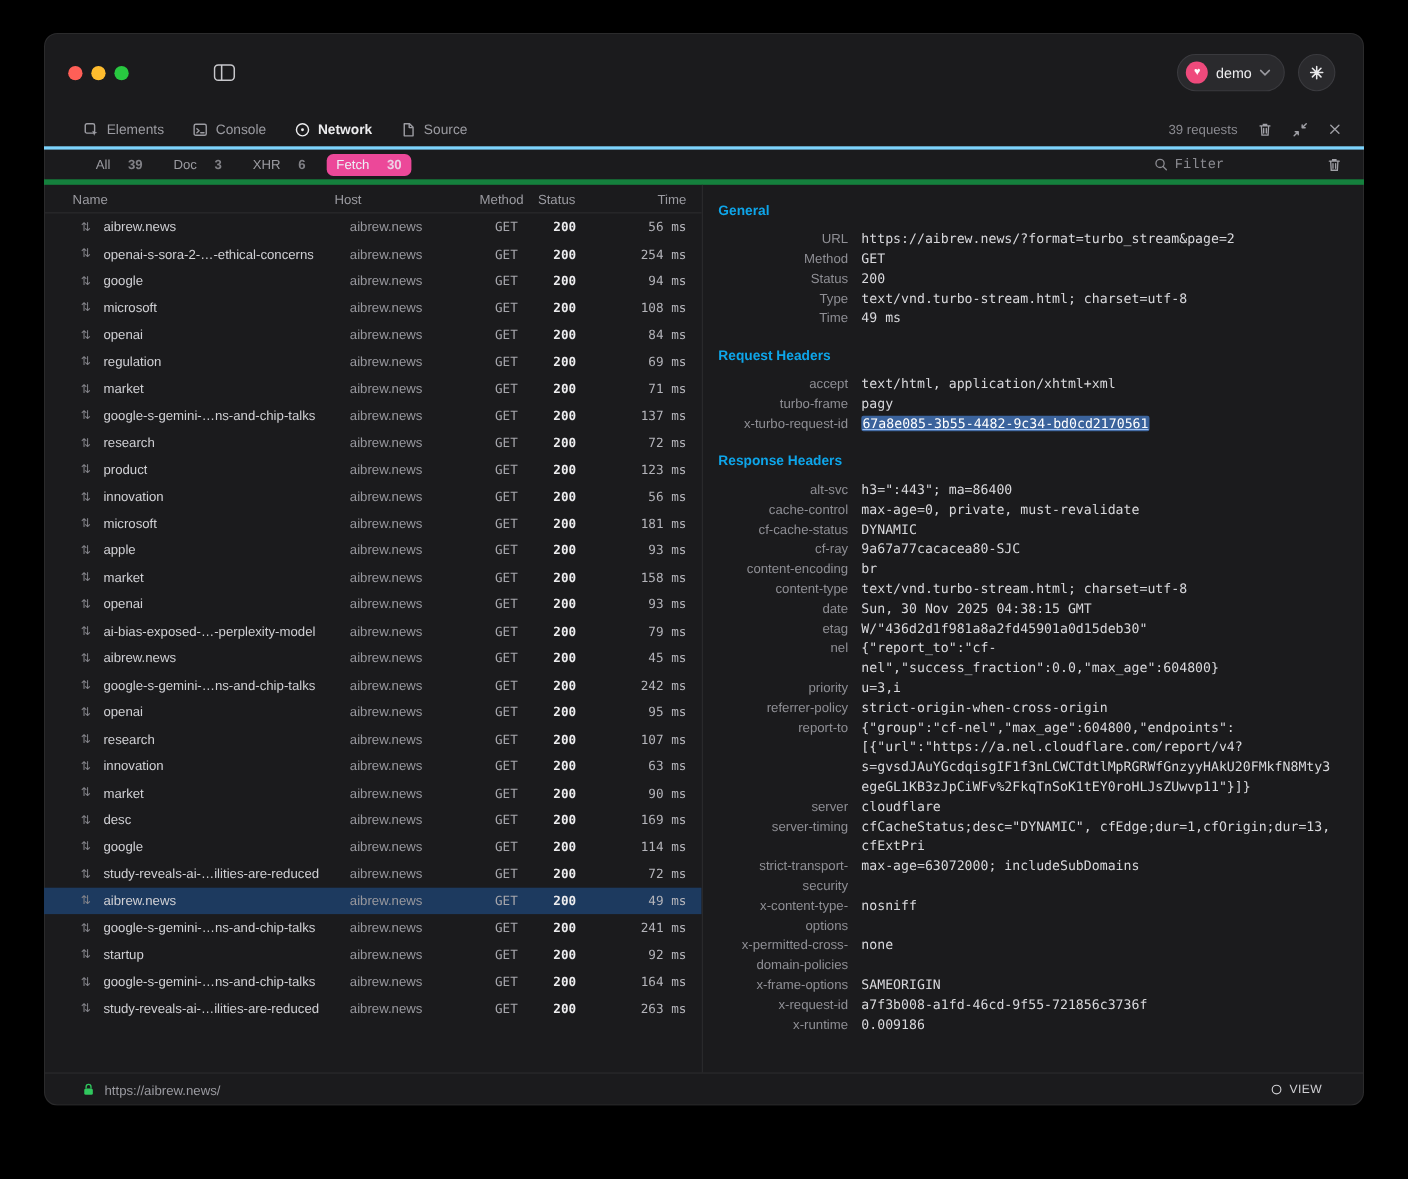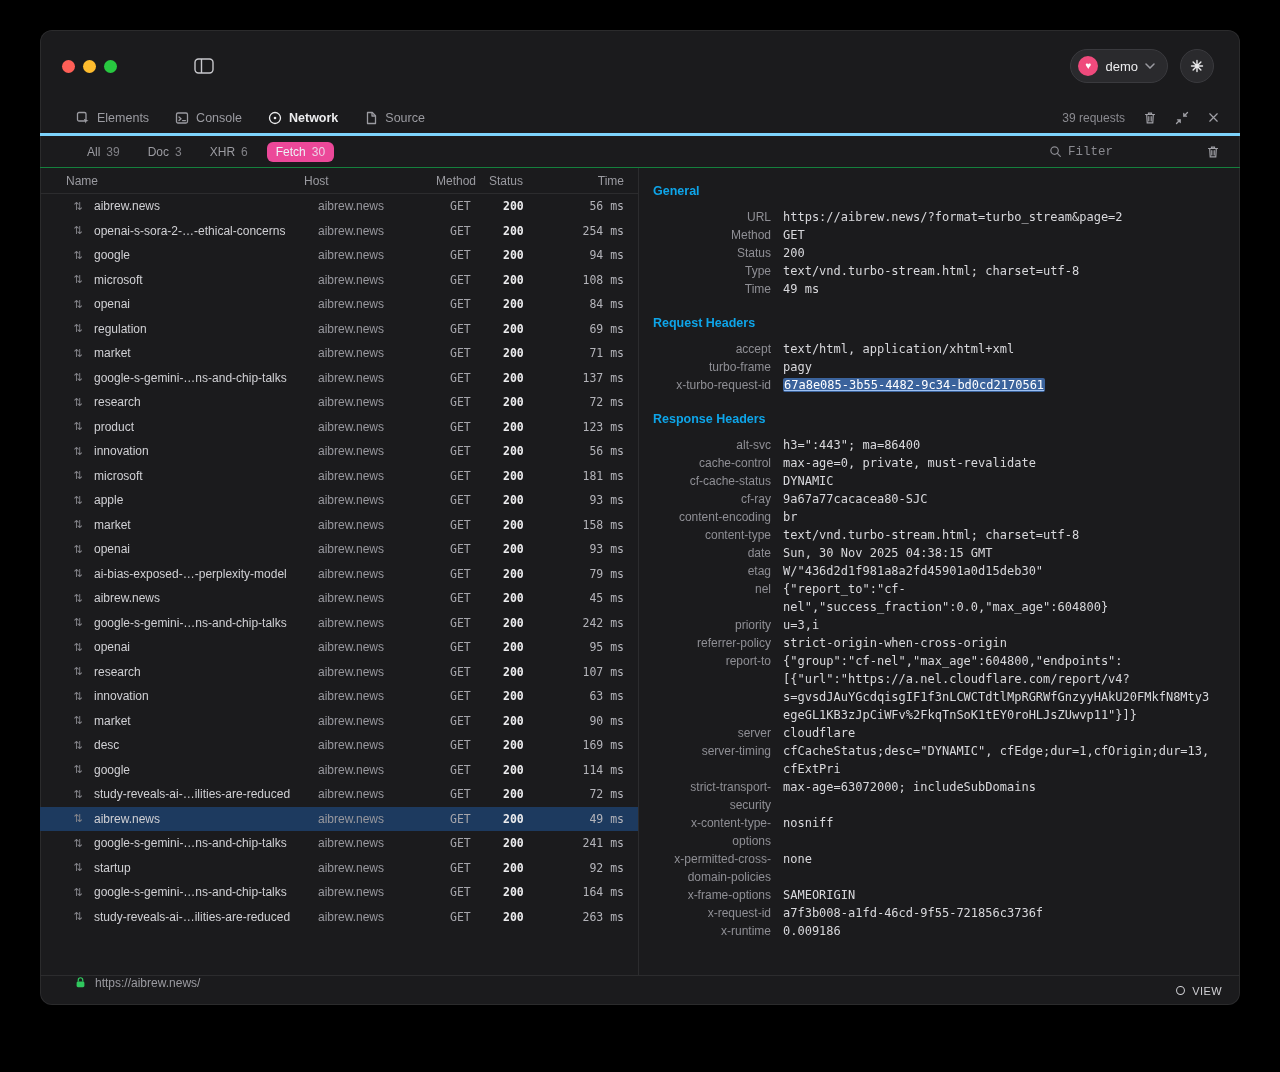--- a/index.html
+++ b/index.html
@@ -33,26 +33,26 @@
   .tabs { display:flex; gap:26px; align-items:center; }
   .tab { display:flex; gap:7px; align-items:center; color:#9b9ba1; font-size:12.5px; cursor:default; }
   .tab.active { color:#ececee; font-weight:700; }
   .tab-icon { display:flex; }
   .tabbar-right { margin-left:auto; display:flex; align-items:center; gap:14px; color:#8a8a90; }
   .req-count { font-size:12px; margin-right:2px; }
   .icon-btn { background:none; border:none; color:#a0a0a6; display:flex; align-items:center;
               justify-content:center; padding:2px; }
 
   
-  .filterbar { height:32px; flex:0 0 auto; border-bottom:1px solid #15803d; display:flex;
+  .filterbar { height:32px; flex:0 0 auto; border-bottom:5px solid #15803d; display:flex;
                align-items:center; padding:0 18px 0 38px; }
   .filters { display:flex; gap:10px; align-items:center; }
   .filter-item { font-size:12px; color:#9b9ba1; padding:3px 9px; border-radius:6px; display:flex; }
   .filter-item.active { background:#ec4899; color:#eef2f8; }
-  .f-count { margin-left:6px; opacity:.8; }
+  .f-count { margin-left:16px; opacity:.8;font-weight:bold; }
   .filterbar-right { margin-left:auto; display:flex; align-items:center; gap:16px; }
   .searchbox { display:flex; align-items:center; gap:6px; color:#8a8a90; }
   .searchbox input { background:transparent; border:none; outline:none; color:#c9c9cd;
                      font-size:12.5px; width:120px; font-family:Liberation Mono, monospace; }
   .searchbox input::placeholder { color:#8a8a90; }
 
   
   .content { flex:1; display:flex; min-height:0; }
   .table-pane { width:598px; flex:0 0 auto; display:flex; flex-direction:column; overflow:hidden; }
   .grid { display:grid; grid-template-columns:248px 132px 53px 60px 1fr; align-items:center; }
@@ -79,21 +79,21 @@
   .kv-row { display:grid; grid-template-columns:118px 1fr; column-gap:12px;
             font-size:12px; line-height:18px; }
   .kv-key { text-align:right; color:#8f8f95; }
   .kv-val { font-family:"DejaVu Sans Mono",monospace; color:#d8d8dc;
             white-space:pre-wrap; overflow-wrap:anywhere; }
   .kv-val .hl { background:#3b639c; color:#fff; border-radius:2px; padding:0 1px;
                 text-decoration:underline; text-decoration-color:#9cc0f2; }
 
   
   .statusbar { height:30px; flex:0 0 auto; border-top:1px solid #2c2c2e; display:flex;
-               padding:0 18px 0 34px; gap:8px; }
+               align-items:center; padding:0 38px 0 34px; gap:8px; }
   .status-url { color:#9b9ba1; font-size:12px; }
   .view-btn { margin-left:auto; background:none; border:none; color:#cfcfd3; display:flex;
               align-items:center; gap:6px; font-size:11px; letter-spacing:.4px; font-family:inherit; }
 </style>
 </head>
 <body>
 
 <div class="window">
 
   <div class="titlebar">

